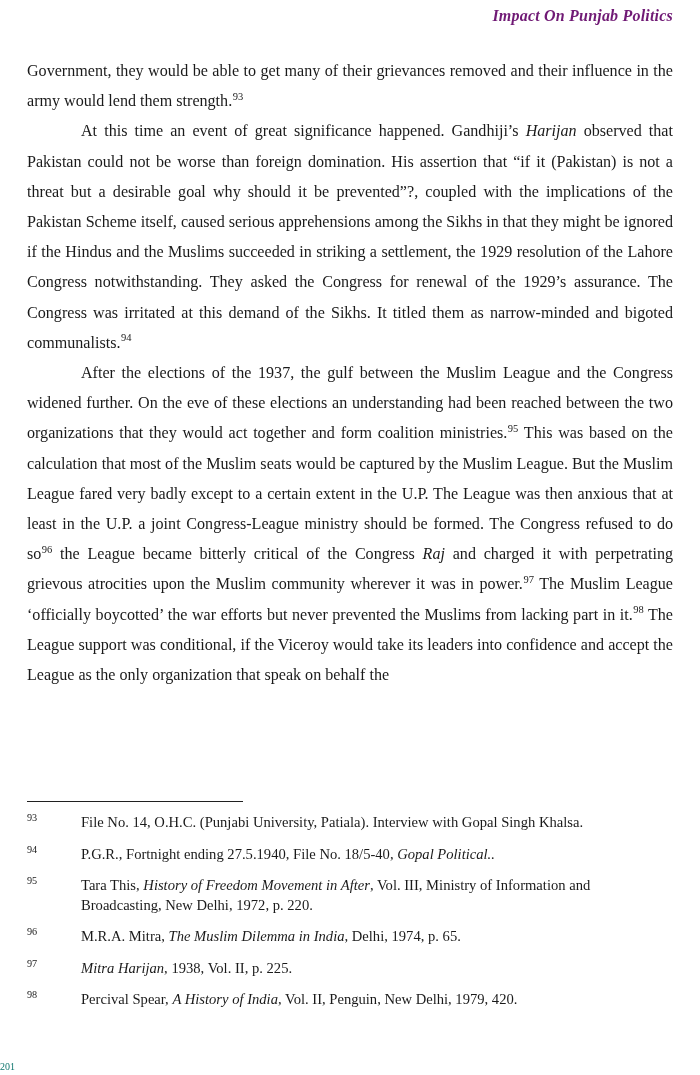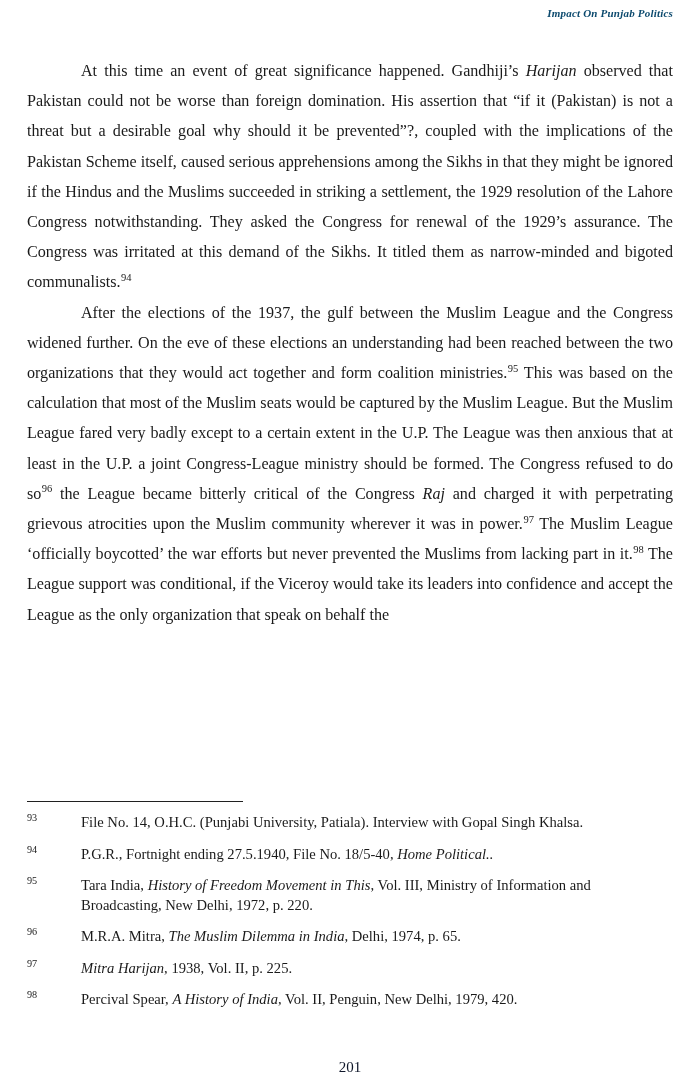--- a/index.html
+++ b/index.html
@@ -23,23 +23,23 @@
     height: 1075px;
   }
 
   
   .running-header {
     position: absolute;
     top: 7px;
     right: 27px;
     font-style: italic;
     font-weight: bold;
-    font-size: 11px;
+    font-size: 16px;
     letter-spacing: 0.2px;
-    color: #0c4a6e;
+    color: #701a75;
     white-space: nowrap;
   }
 
   
   .body-block {
     position: absolute;
     left: 27px;
     top: 56px;
     width: 646px;
   }
@@ -102,52 +102,52 @@
     color: #1a1a1a;
   }
   .fn-text { display: block; }
 
   
   .page-number {
     position: absolute;
     left: 0;
     right: 0;
     top: 1058px;
-    text-align: center;
-    font-size: 15px;
+    font-size: 10px;
     line-height: 18px;
-    color: #0f172a;
+    color: #0f766e;
   }
 </style>
 </head>
 <body>
 
 <div class="page">
 
   <div class="running-header">Impact On Punjab Politics</div>
 
   <div class="body-block" id="body-block">
+      <p class="para"><span>Government, they would be able to get many of their grievances removed and their influence in the army would lend them strength.</span><sup class="fn">93</sup></p>
       <p class="para indent"><span>At this time an event of great significance happened. Gandhiji’s </span><i>Harijan</i><span> observed that Pakistan could not be worse than foreign domination. His assertion that “if it (Pakistan) is not a threat but a desirable goal why should it be prevented”?, coupled with the implications of the Pakistan Scheme itself, caused serious apprehensions among the Sikhs in that they might be ignored if the Hindus and the Muslims succeeded in striking a settlement, the 1929 resolution of the Lahore Congress notwithstanding. They asked the Congress for renewal of the 1929’s assurance. The Congress was irritated at this demand of the Sikhs. It titled them as narrow-minded and bigoted communalists.</span><sup class="fn">94</sup></p>
       <p class="para indent"><span>After the elections of the 1937, the gulf between the Muslim League and the Congress widened further. On the eve of these elections an understanding had been reached between the two organizations that they would act together and form coalition ministries.</span><sup class="fn">95</sup><span> This was based on the calculation that most of the Muslim seats would be captured by the Muslim League. But the Muslim League fared very badly except to a certain extent in the U.P. The League was then anxious that at least in the U.P. a joint Congress-League ministry should be formed. The Congress refused to do so</span><sup class="fn">96</sup><span> the League became bitterly critical of the Congress </span><i>Raj</i><span> and charged it with perpetrating grievous atrocities upon the Muslim community wherever it was in power.</span><sup class="fn">97</sup><span> The Muslim League ‘officially boycotted’ the war efforts but never prevented the Muslims from lacking  part in it.</span><sup class="fn">98</sup><span> The League support was conditional, if the Viceroy would take its leaders into confidence and accept the League as the only organization that speak on behalf the</span></p>
     </div>
 
   <div class="footnotes">
     <div class="fn-rule"></div>
     <div id="footnote-list">
         <div class="fn-item">
           <span class="fn-num">93</span>
           <span class="fn-text"><span>File No. 14, O.H.C. (Punjabi University, Patiala). Interview with Gopal Singh Khalsa.</span></span>
         </div>
         <div class="fn-item">
           <span class="fn-num">94</span>
-          <span class="fn-text"><span>P.G.R., Fortnight ending 27.5.1940, File No. 18/5-40, </span><i>Home Political..</i></span>
+          <span class="fn-text"><span>P.G.R., Fortnight ending 27.5.1940, File No. 18/5-40, </span><i>Gopal Political..</i></span>
         </div>
         <div class="fn-item">
           <span class="fn-num">95</span>
-          <span class="fn-text"><span>Tara India, </span><i>History of Freedom Movement in This</i><span>, Vol. III, Ministry of Information and Broadcasting, New Delhi, 1972, p. 220.</span></span>
+          <span class="fn-text"><span>Tara This, </span><i>History of Freedom Movement in After</i><span>, Vol. III, Ministry of Information and Broadcasting, New Delhi, 1972, p. 220.</span></span>
         </div>
         <div class="fn-item">
           <span class="fn-num">96</span>
           <span class="fn-text"><span>M.R.A. Mitra, </span><i>The Muslim Dilemma in India</i><span>, Delhi, 1974, p. 65.</span></span>
         </div>
         <div class="fn-item">
           <span class="fn-num">97</span>
           <span class="fn-text"><i>Mitra Harijan</i><span>, 1938, Vol. II, p. 225.</span></span>
         </div>
         <div class="fn-item">

